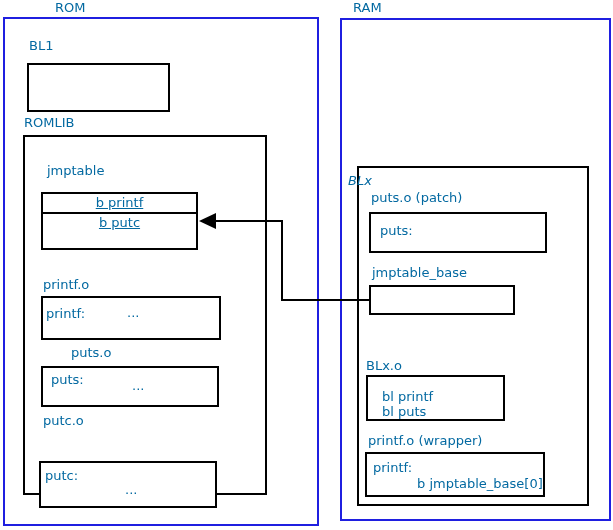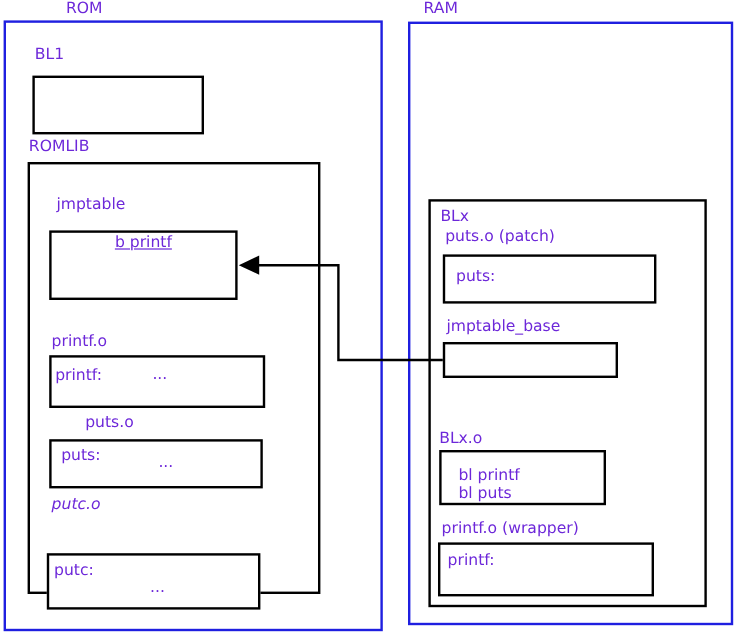--- a/index.html
+++ b/index.html
@@ -2,21 +2,21 @@
 <html><head>
 <meta charset="utf-8">
 <style>
   html,body{margin:0;padding:0;background:#fff;}
   #scene{
     position:relative;
     width:613px;height:530px;
     background:#ffffff;
     font-family:"DejaVu Sans", sans-serif;
     font-size:13px;
-    color:#6d28d9;
+    color:#0369a1;
     overflow:hidden;
   }
   .label{
     position:absolute;
     white-space:nowrap;
     line-height:14px;
   }
   .region{
     position:absolute;
     border:2px solid #1f1fe0;
@@ -62,64 +62,66 @@
 
   <div class="label" style="left:29px;top:39px;">BL1</div>
   <div class="bbox" style="left:27px;top:63px;width:143px;height:49px;"></div>
 
   <div class="label" style="left:24px;top:116px;">ROMLIB</div>
   <div class="bbox" style="left:23px;top:135px;width:244px;height:360px;"></div>
 
   <div class="label" style="left:47px;top:164px;">jmptable</div>
   <div class="bbox" style="left:41px;top:192px;width:157px;height:58px;">
     <div class="jmp-row">b printf</div>
+    <div class="jmp-row">b putc</div>
   </div>
 
   <div class="label" style="left:43px;top:278px;">printf.o</div>
   <div class="bbox" style="left:41px;top:296px;width:180px;height:44px;">
     <span class="inner-text" style="left:3px;top:9px;">printf:</span>
     <span class="inner-text" style="left:84px;top:8px;">...</span>
   </div>
 
   <div class="label" style="left:43px;top:346px;margin-left:28px;">puts.o</div>
   <div class="bbox" style="left:41px;top:366px;width:178px;height:41px;">
     <span class="inner-text" style="left:8px;top:5px;">puts:</span>
     <span class="inner-text" style="left:89px;top:11px;">...</span>
   </div>
 
-  <div class="label" style="left:43px;top:414px;font-style:italic;">putc.o</div>
+  <div class="label" style="left:43px;top:414px;">putc.o</div>
   <div class="bbox" style="left:39px;top:430px;width:178px;height:47px;margin-top:31px;">
     <span class="inner-text" style="left:4px;top:6px;">putc:</span>
     <span class="inner-text" style="left:84px;top:20px;">...</span>
   </div>
 
   <div class="label" style="left:353px;top:1px;">RAM</div>
 
   <div class="region" style="left:340px;top:18px;width:271px;height:503px;"></div>
 
   <div class="bbox" style="left:357px;top:166px;width:232px;height:340px;"></div>
-  <div class="label" style="left:367px;top:174px;">BLx</div>
+  <div class="label" style="left:348px;top:174px;font-style:italic;">BLx</div>
 
   <div class="label" style="left:371px;top:191px;">puts.o (patch)</div>
   <div class="bbox" style="left:369px;top:212px;width:178px;height:41px;">
     <span class="inner-text" style="left:9px;top:10px;">puts:</span>
   </div>
 
   <div class="label" style="left:372px;top:266px;">jmptable_base</div>
   <div class="bbox" style="left:369px;top:285px;width:146px;height:30px;"></div>
 
   <div class="label" style="left:366px;top:359px;">BLx.o</div>
   <div class="bbox" style="left:366px;top:375px;width:139px;height:46px;">
     <span class="inner-text" style="left:14px;top:13px;">bl printf</span>
     <span class="inner-text" style="left:14px;top:28px;">bl puts</span>
   </div>
 
   <div class="label" style="left:368px;top:434px;">printf.o (wrapper)</div>
   <div class="bbox" style="left:365px;top:452px;width:180px;height:45px;">
     <span class="inner-text" style="left:6px;top:7px;">printf:</span>
+    <span class="inner-text" style="left:50px;top:23px;">b jmptable_base[0]</span>
   </div>
 
   <svg id="arrow-overlay" width="613" height="530" viewBox="0 0 613 530">
     <polyline points="369,300 282,300 282,221 214,221" fill="none" stroke="#000000" stroke-width="2"></polyline>
     <polygon points="199,221 216,213 216,229" fill="#000000" stroke="none"></polygon>
   </svg>
 
 </div>
 
 </body></html>

